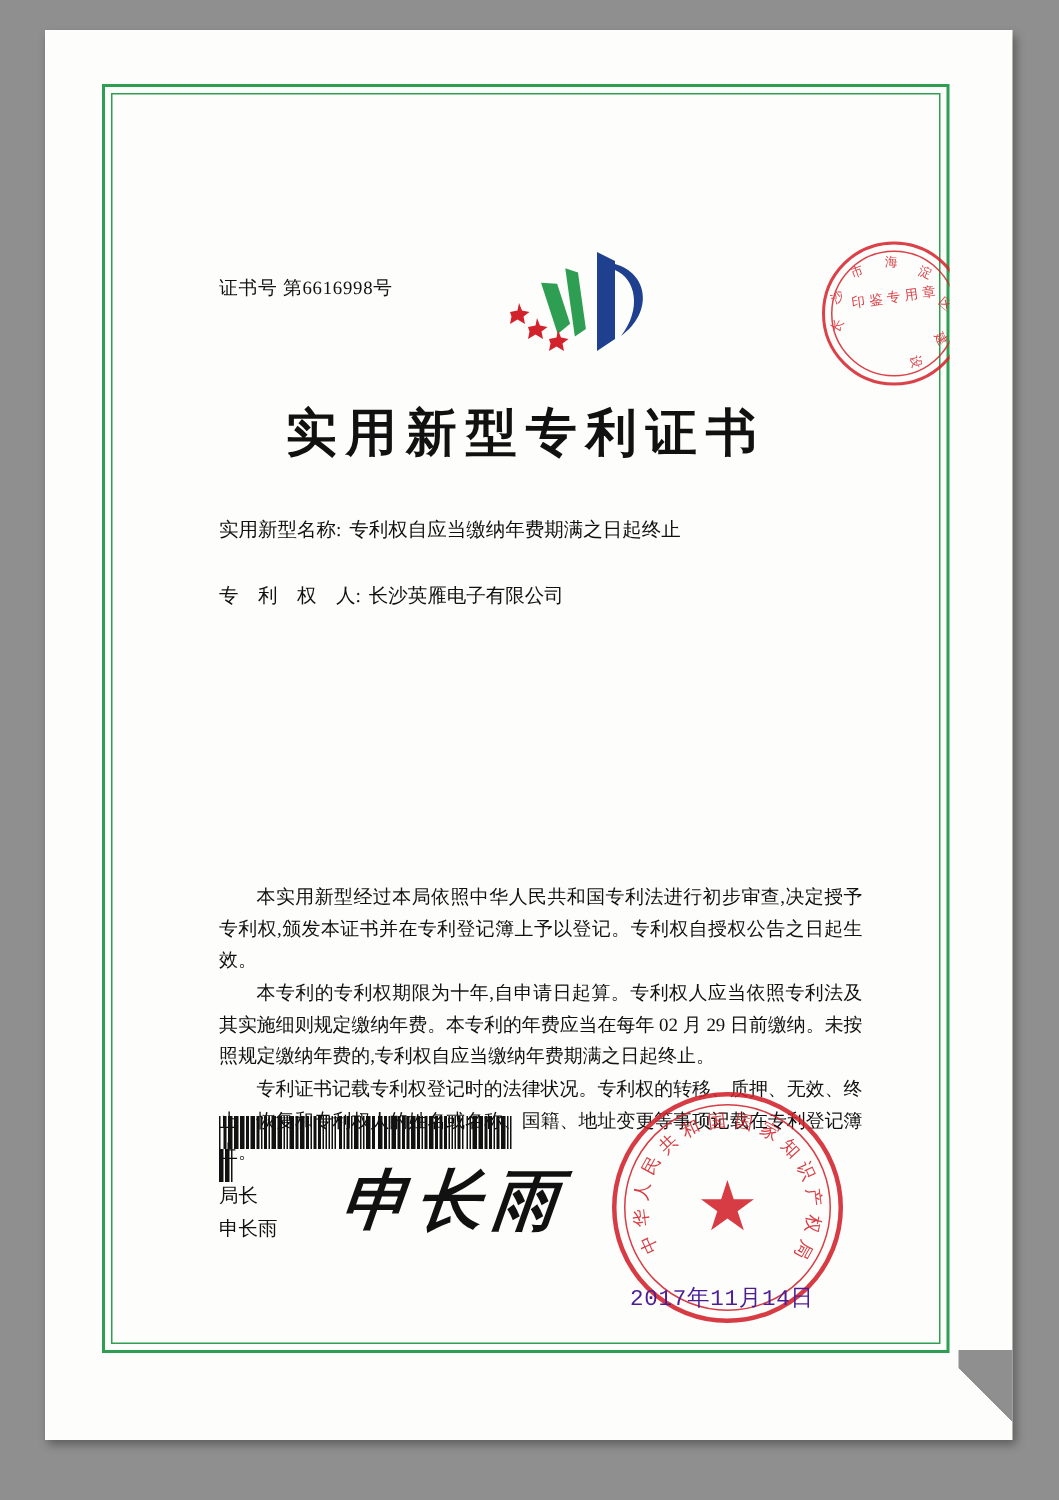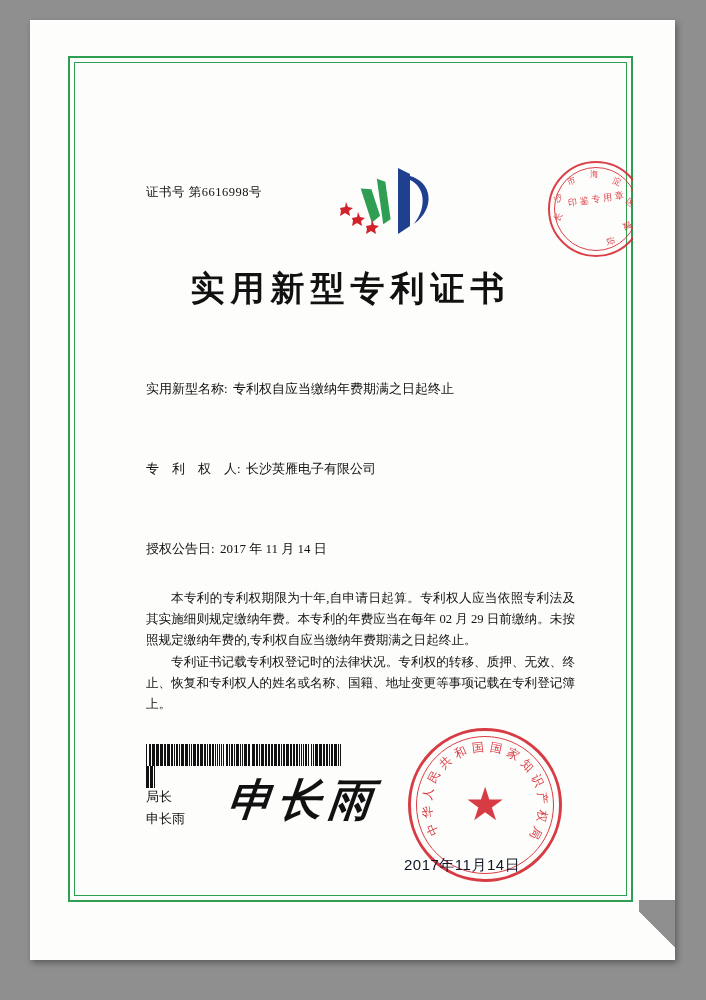--- a/index.html
+++ b/index.html
@@ -147,21 +147,20 @@
     right: 60px;
   }
   .field {
     font-size: 13px;
     color: #111;
     margin-bottom: 26px;
     white-space: nowrap;
   }
   .field .lbl {
     display: inline-block;
-    margin-top: 36px;
   }
   .field .val {
     display: inline-block;
     margin-left: 2px;
   }
 
   
   .body-text {
     position: absolute;
     left: 78px;
@@ -249,25 +248,25 @@
     font-family: "DejaVu Sans", sans-serif;
   }
   .seal-main .arc span {
     position: absolute;
     left: 50%;
     top: 50%;
     transform-origin: 0 0;
   }
   .seal-date {
     position: absolute;
-    left: 336px;
+    left: 352px;
     top: 800px;
     font-size: 15px;
-    color: #0f172a;
-    font-family: Liberation Sans, sans-serif;
+    color: #4c1d95;
+    font-family: Liberation Mono, monospace;
     letter-spacing: 0.5px;
   }
 </style>
 </head>
 <body>
 
 <div class="page">
   <div class="paper">
 
     <div class="border-outer">
@@ -309,27 +308,24 @@
 
       <div class="fields">
         <div class="field">
           <span class="lbl">实用新型名称:</span>
           <span class="val">专利权自应当缴纳年费期满之日起终止</span>
         </div>
         <div class="field">
           <span class="lbl">专　利　权　人:</span>
           <span class="val">长沙英雁电子有限公司</span>
         </div>
-        <div class="field">
-          <span class="lbl">授权公告日:</span>
-          <span class="val">2017 年 11 月 14 日</span>
-        </div>
       </div>
 
       <div class="body-text">
+        <p>本实用新型经过本局依照中华人民共和国专利法进行初步审查,决定授予专利权,颁发本证书并在专利登记簿上予以登记。专利权自授权公告之日起生效。</p>
         <p>本专利的专利权期限为十年,自申请日起算。专利权人应当依照专利法及其实施细则规定缴纳年费。本专利的年费应当在每年 02 月 29 日前缴纳。未按照规定缴纳年费的,专利权自应当缴纳年费期满之日起终止。</p>
         <p>专利证书记载专利权登记时的法律状况。专利权的转移、质押、无效、终止、恢复和专利权人的姓名或名称、国籍、地址变更等事项记载在专利登记簿上。</p>
       </div>
 
       <div class="barcode"><i style="width:1px;margin-right:2px"></i><i style="width:2px;margin-right:1px"></i><i style="width:3px;margin-right:1px"></i><i style="width:3px;margin-right:1px"></i><i style="width:3px;margin-right:1px"></i><i style="width:2px;margin-right:1px"></i><i style="width:3px;margin-right:1px"></i><i style="width:2px;margin-right:1px"></i><i style="width:1px;margin-right:1px"></i><i style="width:2px;margin-right:1px"></i><i style="width:1px;margin-right:1px"></i><i style="width:3px;margin-right:1px"></i><i style="width:3px;margin-right:1px"></i><i style="width:1px;margin-right:1px"></i><i style="width:1px;margin-right:1px"></i><i style="width:3px;margin-right:1px"></i><i style="width:2px;margin-right:1px"></i><i style="width:3px;margin-right:1px"></i><i style="width:2px;margin-right:1px"></i><i style="width:1px;margin-right:1px"></i><i style="width:2px;margin-right:1px"></i><i style="width:2px;margin-right:1px"></i><i style="width:1px;margin-right:1px"></i><i style="width:1px;margin-right:1px"></i><i style="width:1px;margin-right:1px"></i><i style="width:1px;margin-right:1px"></i><i style="width:1px;margin-right:2px"></i><i style="width:2px;margin-right:1px"></i><i style="width:1px;margin-right:1px"></i><i style="width:2px;margin-right:1px"></i><i style="width:1px;margin-right:1px"></i><i style="width:3px;margin-right:1px"></i><i style="width:1px;margin-right:1px"></i><i style="width:1px;margin-right:1px"></i><i style="width:3px;margin-right:1px"></i><i style="width:2px;margin-right:2px"></i><i style="width:3px;margin-right:1px"></i><i style="width:2px;margin-right:1px"></i><i style="width:1px;margin-right:1px"></i><i style="width:3px;margin-right:1px"></i><i style="width:2px;margin-right:1px"></i><i style="width:2px;margin-right:1px"></i><i style="width:2px;margin-right:1px"></i><i style="width:3px;margin-right:1px"></i><i style="width:2px;margin-right:1px"></i><i style="width:1px;margin-right:1px"></i><i style="width:2px;margin-right:1px"></i><i style="width:3px;margin-right:1px"></i><i style="width:2px;margin-right:1px"></i><i style="width:2px;margin-right:1px"></i><i style="width:2px;margin-right:1px"></i><i style="width:1px;margin-right:1px"></i><i style="width:1px;margin-right:1px"></i><i style="width:1px;margin-right:1px"></i><i style="width:2px;margin-right:1px"></i><i style="width:1px;margin-right:2px"></i><i style="width:1px;margin-right:1px"></i><i style="width:1px;margin-right:1px"></i><i style="width:3px;margin-right:1px"></i><i style="width:3px;margin-right:1px"></i><i style="width:2px;margin-right:1px"></i><i style="width:2px;margin-right:1px"></i><i style="width:1px;margin-right:1px"></i><i style="width:2px;margin-right:1px"></i><i style="width:3px;margin-right:1px"></i><i style="width:1px;margin-right:1px"></i><i style="width:1px;margin-right:1px"></i><i style="width:3px;margin-right:1px"></i><i style="width:3px;margin-right:1px"></i><i style="width:1px;margin-right:1px"></i></div>
 
       <div class="sig-labels">
         <div>局长</div>
         <div>申长雨</div>
       </div>

